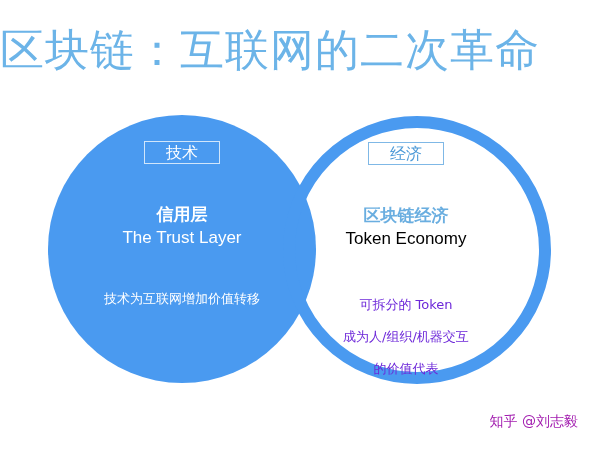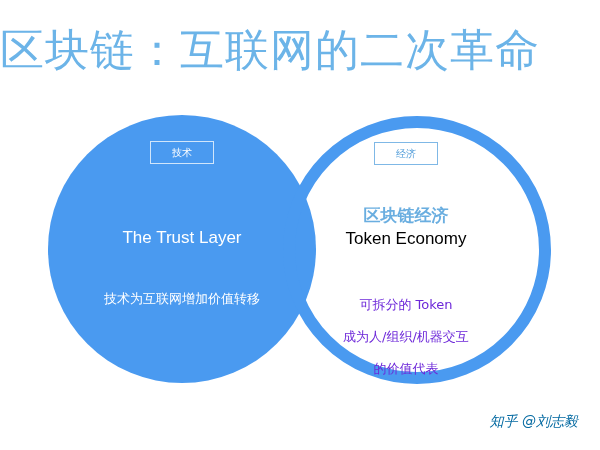--- a/index.html
+++ b/index.html
@@ -56,21 +56,21 @@
       z-index: 3;
     }
     .content-left { left: 48px; top: 115px; height: 268px; }
     .content-right { left: 272px; top: 116px; height: 268px; }
     .badge {
       position: absolute;
       left: 50%;
       transform: translateX(-50%);
       top: 26px;
       padding: 1px 21px;
-      font-size: 10px;
+      font-size: 16px;
       line-height: 19px;
       box-sizing: border-box;
       white-space: nowrap;
     }
     .badge-left { border: 1px solid rgba(255,255,255,0.75); color: #ffffff; }
     .badge-right { border: 1px solid #7fb8e6; color: #4d9ad8; }
     .heading-cn {
       position: absolute;
       left: 0; right: 0;
       top: 88px;
@@ -97,35 +97,35 @@
     .content-right .heading-cn { color: #6aaee0; font-weight: bold; }
     .content-right .heading-en { color: #000000; }
     .content-right .desc { color: #6d28d9; top: 167px; }
     .desc-line { display: block; white-space: nowrap; margin-top: 12px; }
     .watermark {
       position: absolute;
       right: 22px;
       top: 412px;
       font-size: 14px;
       line-height: 18px;
-      color: #0369a1;
+      color: #a21caf;
       white-space: nowrap;
-      font-style: italic;
     }
   </style>
 </head>
 <body>
 
 <div class="title">区块链：互联网的二次革命</div>
 
 <div class="circle circle-left"></div>
 <div class="circle circle-right"></div>
 
 <div class="content content-left">
   <div class="badge badge-left">技术</div>
+  <div class="heading-cn">信用层</div>
   <div class="heading-en">The Trust Layer</div>
   <div class="desc">
     <span class="desc-line">技术为互联网增加价值转移</span>
   </div>
 </div>
 
 <div class="content content-right">
   <div class="badge badge-right">经济</div>
   <div class="heading-cn">区块链经济</div>
   <div class="heading-en">Token Economy</div>

